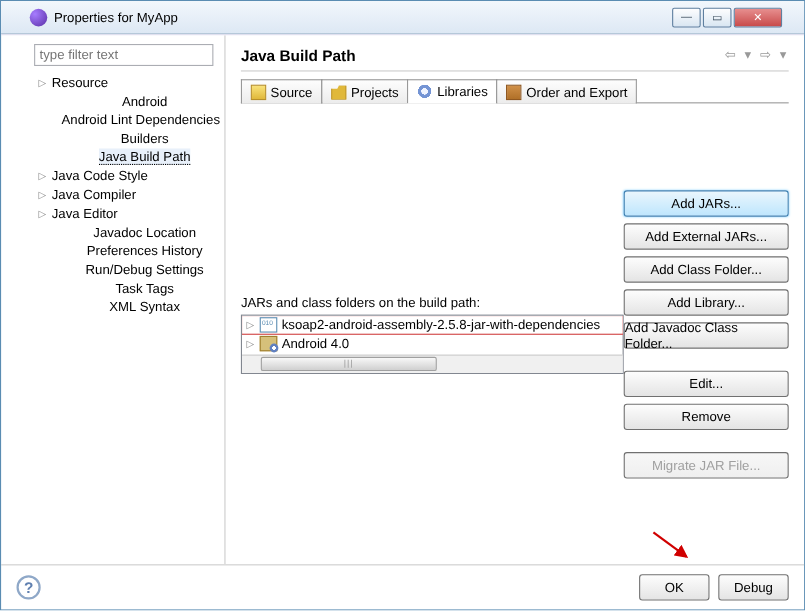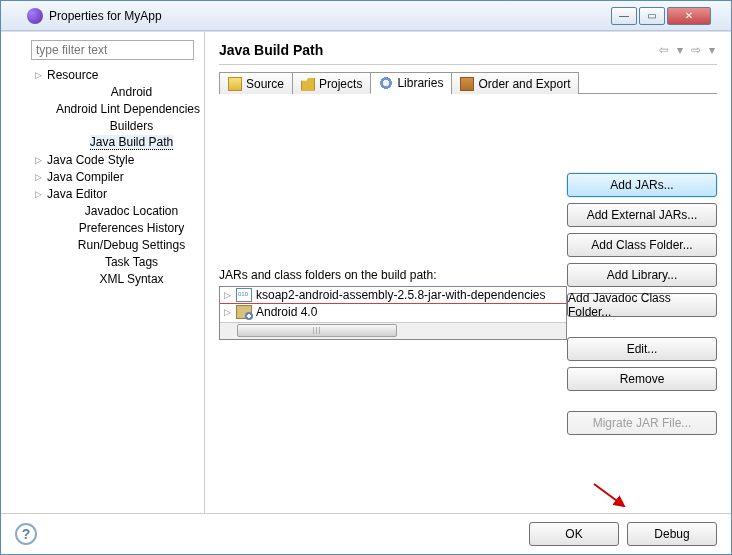--- a/index.html
+++ b/index.html
@@ -50,21 +50,21 @@
 .scroll-h .thumb { height: 13px; width: 160px; margin-left: 17px; background: linear-gradient(#f8f8f8,#d0d0d0); border: 1px solid #a0a0a0; border-radius: 2px; position: relative; }
 .scroll-h .thumb::after { content: "|||"; position: absolute; left: 50%; top: 0; transform: translateX(-50%); color: #999; font-size: 8px; letter-spacing: 1px; }
 .btn-col { width: 150px; display: flex; flex-direction: column; gap: 6px; }
 .btn { height: 24px; border: 1px solid #707070; border-radius: 3px; background: linear-gradient(#fdfdfd,#e4e4e4); display: flex; align-items: center; justify-content: center; color: #000; }
 .btn.primary { background: linear-gradient(#eaf6fd,#bee6fd); border: 1px solid #3c7fb1; box-shadow: 0 0 2px #7fcfff; }
 .btn.disabled { color: #a0a0a0; background: linear-gradient(#f7f7f7,#efefef); }
 .btn-gap { height: 8px; }
 .footer { border-top: 1px solid #ccc; padding: 8px 14px; display: flex; align-items: center; gap: 8px; }
 .help-icon { width: 22px; height: 22px; border: 2px solid #8fa8c8; border-radius: 50%; display: flex; align-items: center; justify-content: center; color: #6080b0; font-weight: bold; font-size: 14px; }
 .footer-spacer { flex: 1; }
-.footer .btn { width: 90px; }
+.footer .btn { width: 64px; }
 .red-arrow { position: absolute; right: 100px; bottom: 40px; pointer-events: none; }
 .red-arrow svg { width: 40px; height: 30px; }
 </style>
 </head>
 <body>
 
 <div class="window">
   <div class="titlebar">
     <span class="eclipse-icon"></span>
     <span class="title">Properties for MyApp</span>

